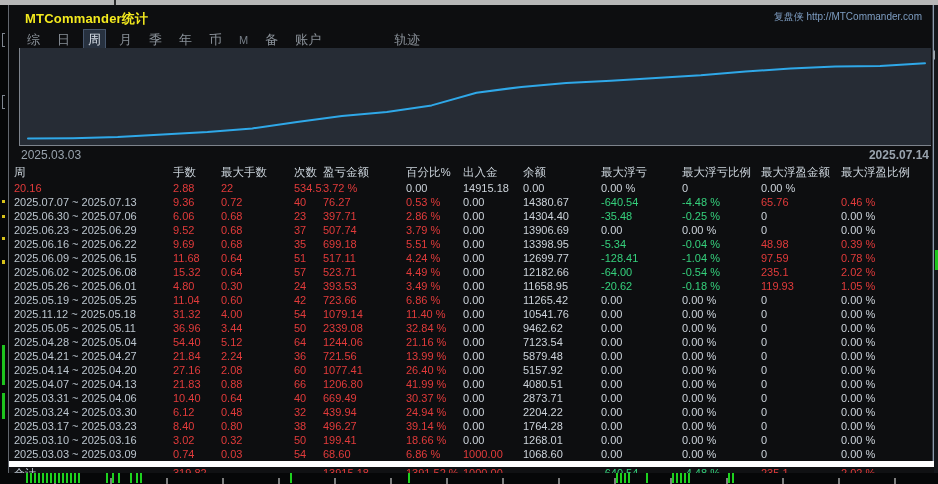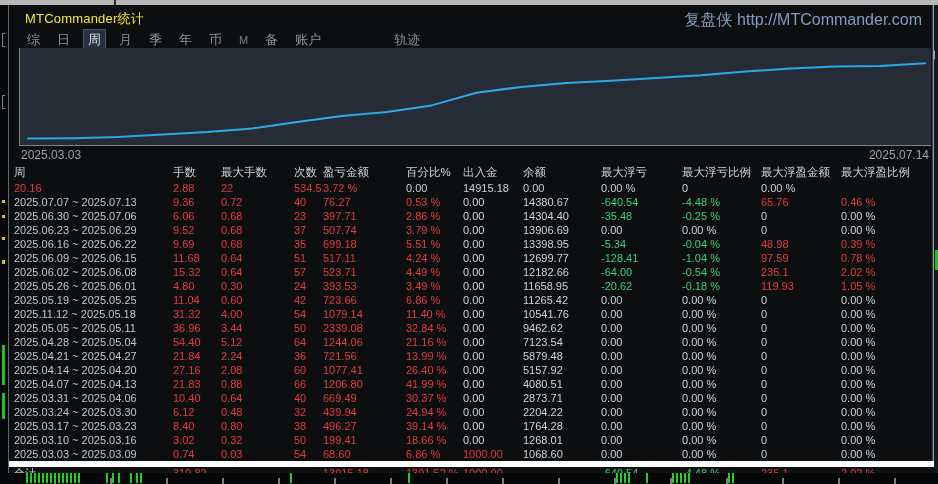--- a/index.html
+++ b/index.html
@@ -19,36 +19,36 @@
   .m-b2{top:90px;height:14px;border:1px solid #7f8690;border-right:none;}
   .right-edge { position:absolute; right:0; top:5px; width:5px; height:468px; background:#14171b; border-left:1px solid #8b9aac; }
   .right-edge .tri { position:absolute; left:-4px; top:45px; width:0; height:0;
     border-top:5px solid transparent; border-bottom:5px solid transparent; border-right:5px solid #9aa2ab; }
   .right-edge .grn { position:absolute; left:1px; top:245px; width:3px; height:20px; background:#1ec41e; }
 
   
   .app { position:absolute; left:8px; top:5px; width:925px; height:468px; background:#0d0e10;
     border-left:1px solid #62676e; border-right:1px solid #3a3f46; }
   .titlebar { position:absolute; left:0; top:0; width:100%; height:24px; background:#0d0e10; }
-  .title { position:absolute; left:16px; top:5px; color:#f4ea1e; font-size:13px; font-weight:normal; letter-spacing:.2px; }
-  .brand { position:absolute; right:10px; top:5px; color:#7e9dc2; font-size:16px; cursor:pointer; }
+  .title { position:absolute; left:16px; top:5px; color:#f4ea1e; font-size:13px; font-weight:bold; letter-spacing:.2px; }
+  .brand { position:absolute; right:10px; top:5px; color:#7e9dc2; font-size:10px; cursor:pointer; }
 
   .menubar { position:absolute; left:0; top:24px; width:100%; height:21px; display:flex; align-items:center; padding-left:14px; }
   .mitem { color:#8a9199; font-size:13px; margin-right:9px; padding:1px 4px; cursor:pointer; white-space:nowrap; }
   .mitem.selected { background:#27313f; border:1px solid #46566d; color:#d7dee6; }
   .mitem.small { font-size:11px; color:#767e87; }
   .mitem.gap { margin-left:56px; }
 
   
   .chart { position:absolute; left:10px; top:43px; width:912px; height:98px; background:#262c35;
     border-left:1px solid #7d838c; border-bottom:1px solid #7d838c; }
   .chart svg { position:absolute; left:0; top:0; }
   .chart-dates { position:absolute; left:10px; top:143px; width:912px; height:14px; }
   .cdate { position:absolute; top:0; color:#99a3ad; font-size:12px; }
-  .cdate.start { left:2px; } .cdate.end { right:2px; }
+  .cdate.start { left:2px; } .cdate.end { right:2px;font-weight:bold; }
 
   
   .table { position:absolute; left:0; top:158px; width:925px; }
   .trow { display:grid; grid-template-columns:159px 48px 65px 37px 83px 57px 60px 78px 81px 79px 80px 86px;
     padding-left:5px; height:14px; line-height:14px; font-size:11px; white-space:nowrap; }
   .thead-row { height:18px; line-height:18px; }
   .cell { overflow:hidden; }
   .cell:nth-child(4) { padding-left:8px; }
   .c-header { color:#ccd4dc; font-size:11.5px; }
   .c-date { color:#bcc6cf; }

